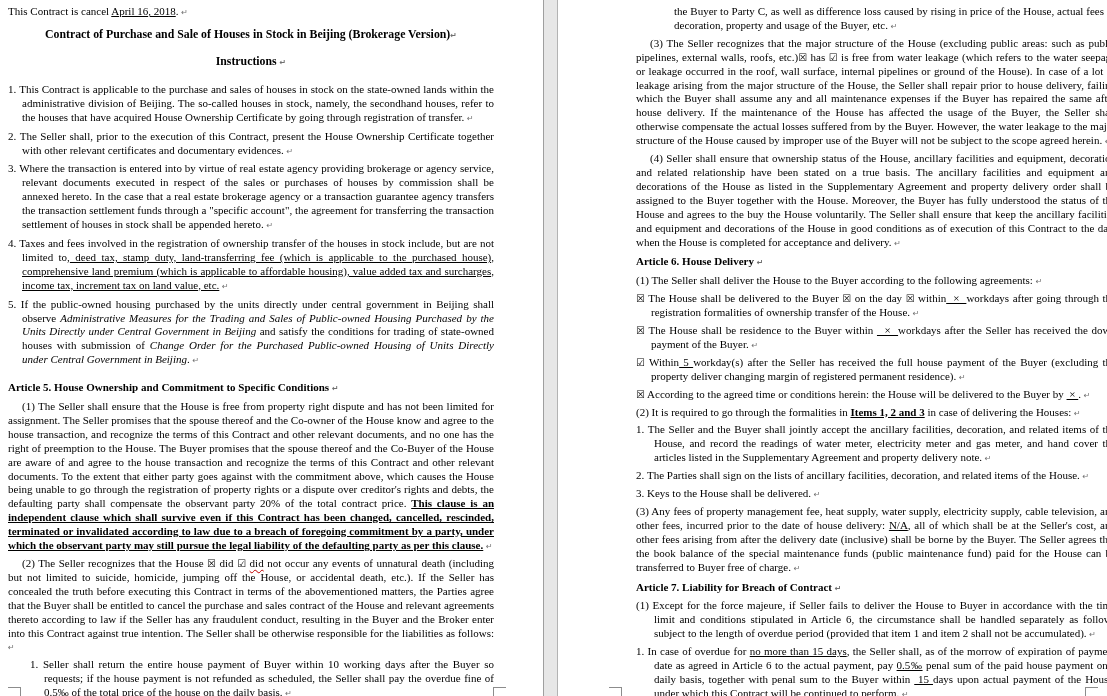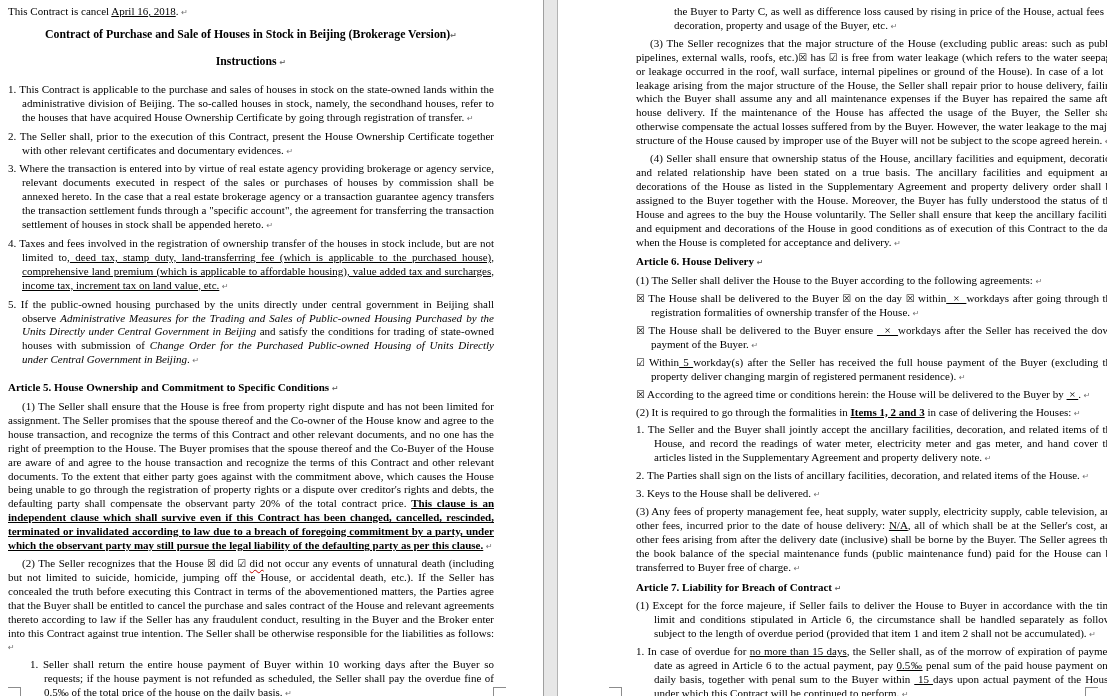--- a/index.html
+++ b/index.html
@@ -75,21 +75,21 @@
 <div class="page-gap"></div>
 
 <div class="page page-right">
   <div class="tx">
       <div class="blk cont"><span class="sg-p">the Buyer to Party C, as well as difference loss caused by rising in price of the House, actual fees of decoration, property and usage of the Buyer, etc. </span><span class="sg-pm">↵</span></div>
       <div class="blk pind"><span class="sg-p">(3) The Seller recognizes that the major structure of the House (excluding public areas: such as public pipelines, external walls, roofs, etc.)</span><span class="sg-cbx">☒</span><span class="sg-p"> has </span><span class="sg-cbc">☑</span><span class="sg-p"> is free from water leakage (which refers to the water seepage or leakage occurred in the roof, wall surface, internal pipelines or ground of the House). In case of a lot of leakage arising from the major structure of the House, the Seller shall repair prior to house delivery, failing which the Buyer shall assume any and all maintenance expenses if the Buyer has repaired the same after house delivery. If the maintenance of the House has affected the usage of the Buyer, the Seller shall otherwise compensate the actual losses suffered from by the Buyer. However, the water leakage to the major structure of the House caused by improper use of the Buyer will not be subject to the scope agreed herein. </span><span class="sg-pm">↵</span></div>
       <div class="blk pind"><span class="sg-p">(4) Seller shall ensure that ownership status of the House, ancillary facilities and equipment, decoration and related relationship have been stated on a true basis. The ancillary facilities and equipment and decorations of the House as listed in the Supplementary Agreement and property delivery order shall be assigned to the Buyer together with the House. Moreover, the Buyer has fully understood the status of the House and agrees to the buy the House voluntarily. The Seller shall ensure that keep the ancillary facilities and equipment and decorations of the House in good conditions as of execution of this Contract to the date when the House is completed for acceptance and delivery. </span><span class="sg-pm">↵</span></div>
       <div class="blk h6"><span class="sg-p">Article 6. House Delivery </span><span class="sg-pm">↵</span></div>
       <div class="blk"><span class="sg-p">(1) The Seller shall deliver the House to the Buyer according to the following agreements: </span><span class="sg-pm">↵</span></div>
       <div class="blk chk"><span class="sg-cbx">☒</span><span class="sg-p"> The House shall be delivered to the Buyer </span><span class="sg-cbx">☒</span><span class="sg-p"> on the day </span><span class="sg-cbx">☒</span><span class="sg-p"> within</span><span class="sg-u">&nbsp;&nbsp;×&nbsp;&nbsp;</span><span class="sg-p">workdays after going through the registration formalities of ownership transfer of the House. </span><span class="sg-pm">↵</span></div>
-      <div class="blk chk"><span class="sg-cbx">☒</span><span class="sg-p"> The House shall be delivered to the Buyer ensure </span><span class="sg-u">&nbsp;&nbsp;×&nbsp;&nbsp;</span><span class="sg-p">workdays after the Seller has received the down payment of the Buyer. </span><span class="sg-pm">↵</span></div>
+      <div class="blk chk"><span class="sg-cbx">☒</span><span class="sg-p"> The House shall be residence to the Buyer within </span><span class="sg-u">&nbsp;&nbsp;×&nbsp;&nbsp;</span><span class="sg-p">workdays after the Seller has received the down payment of the Buyer. </span><span class="sg-pm">↵</span></div>
       <div class="blk chk"><span class="sg-cbc">☑</span><span class="sg-p"> Within</span><span class="sg-u">&nbsp;5&nbsp;</span><span class="sg-p">workday(s) after the Seller has received the full house payment of the Buyer (excluding the property deliver changing margin of registered permanent residence). </span><span class="sg-pm">↵</span></div>
       <div class="blk chk"><span class="sg-cbx">☒</span><span class="sg-p"> According to the agreed time or conditions herein: the House will be delivered to the Buyer by </span><span class="sg-u">&nbsp;×&nbsp;</span><span class="sg-p">. </span><span class="sg-pm">↵</span></div>
       <div class="blk"><span class="sg-p">(2) It is required to go through the formalities in </span><span class="sg-bu">Items 1, 2 and 3</span><span class="sg-p"> in case of delivering the Houses: </span><span class="sg-pm">↵</span></div>
       <div class="blk subr"><span class="sg-p">1.&nbsp;The Seller and the Buyer shall jointly accept the ancillary facilities, decoration, and related items of the House, and record the readings of water meter, electricity meter and gas meter, and hand cover the articles listed in the Supplementary Agreement and property delivery note. </span><span class="sg-pm">↵</span></div>
       <div class="blk subr"><span class="sg-p">2.&nbsp;The Parties shall sign on the lists of ancillary facilities, decoration, and related items of the House. </span><span class="sg-pm">↵</span></div>
       <div class="blk subr"><span class="sg-p">3.&nbsp;Keys to the House shall be delivered. </span><span class="sg-pm">↵</span></div>
       <div class="blk"><span class="sg-p">(3) Any fees of property management fee, heat supply, water supply, electricity supply, cable television, and other fees, incurred prior to the date of house delivery: </span><span class="sg-u">N/A</span><span class="sg-p">, all of which shall be at the Seller's cost, and other fees arising from after the delivery date (inclusive) shall be borne by the Buyer. The Seller agrees that the book balance of the special maintenance funds (public maintenance fund) paid for the House can be transferred to Buyer free of charge. </span><span class="sg-pm">↵</span></div>
       <div class="blk h6"><span class="sg-p">Article 7. Liability for Breach of Contract </span><span class="sg-pm">↵</span></div>
       <div class="blk hang"><span class="sg-p">(1) Except for the force majeure, if Seller fails to deliver the House to Buyer in accordance with the time limit and conditions stipulated in Article 6, the circumstance shall be handled separately as follows subject to the length of overdue period (provided that item 1 and item 2 shall not be accumulated). </span><span class="sg-pm">↵</span></div>
       <div class="blk subr"><span class="sg-p">1.&nbsp;In case of overdue for </span><span class="sg-u">no more than 15 days</span><span class="sg-p">, the Seller shall, as of the morrow of expiration of payment date as agreed in Article 6 to the actual payment, pay </span><span class="sg-u">0.5‰</span><span class="sg-p"> penal sum of the paid house payment on a daily basis, together with penal sum to the Buyer within </span><span class="sg-u">&nbsp;15&nbsp;</span><span class="sg-p">days upon actual payment of the House, under which this Contract will be continued to perform. </span><span class="sg-pm">↵</span></div>

